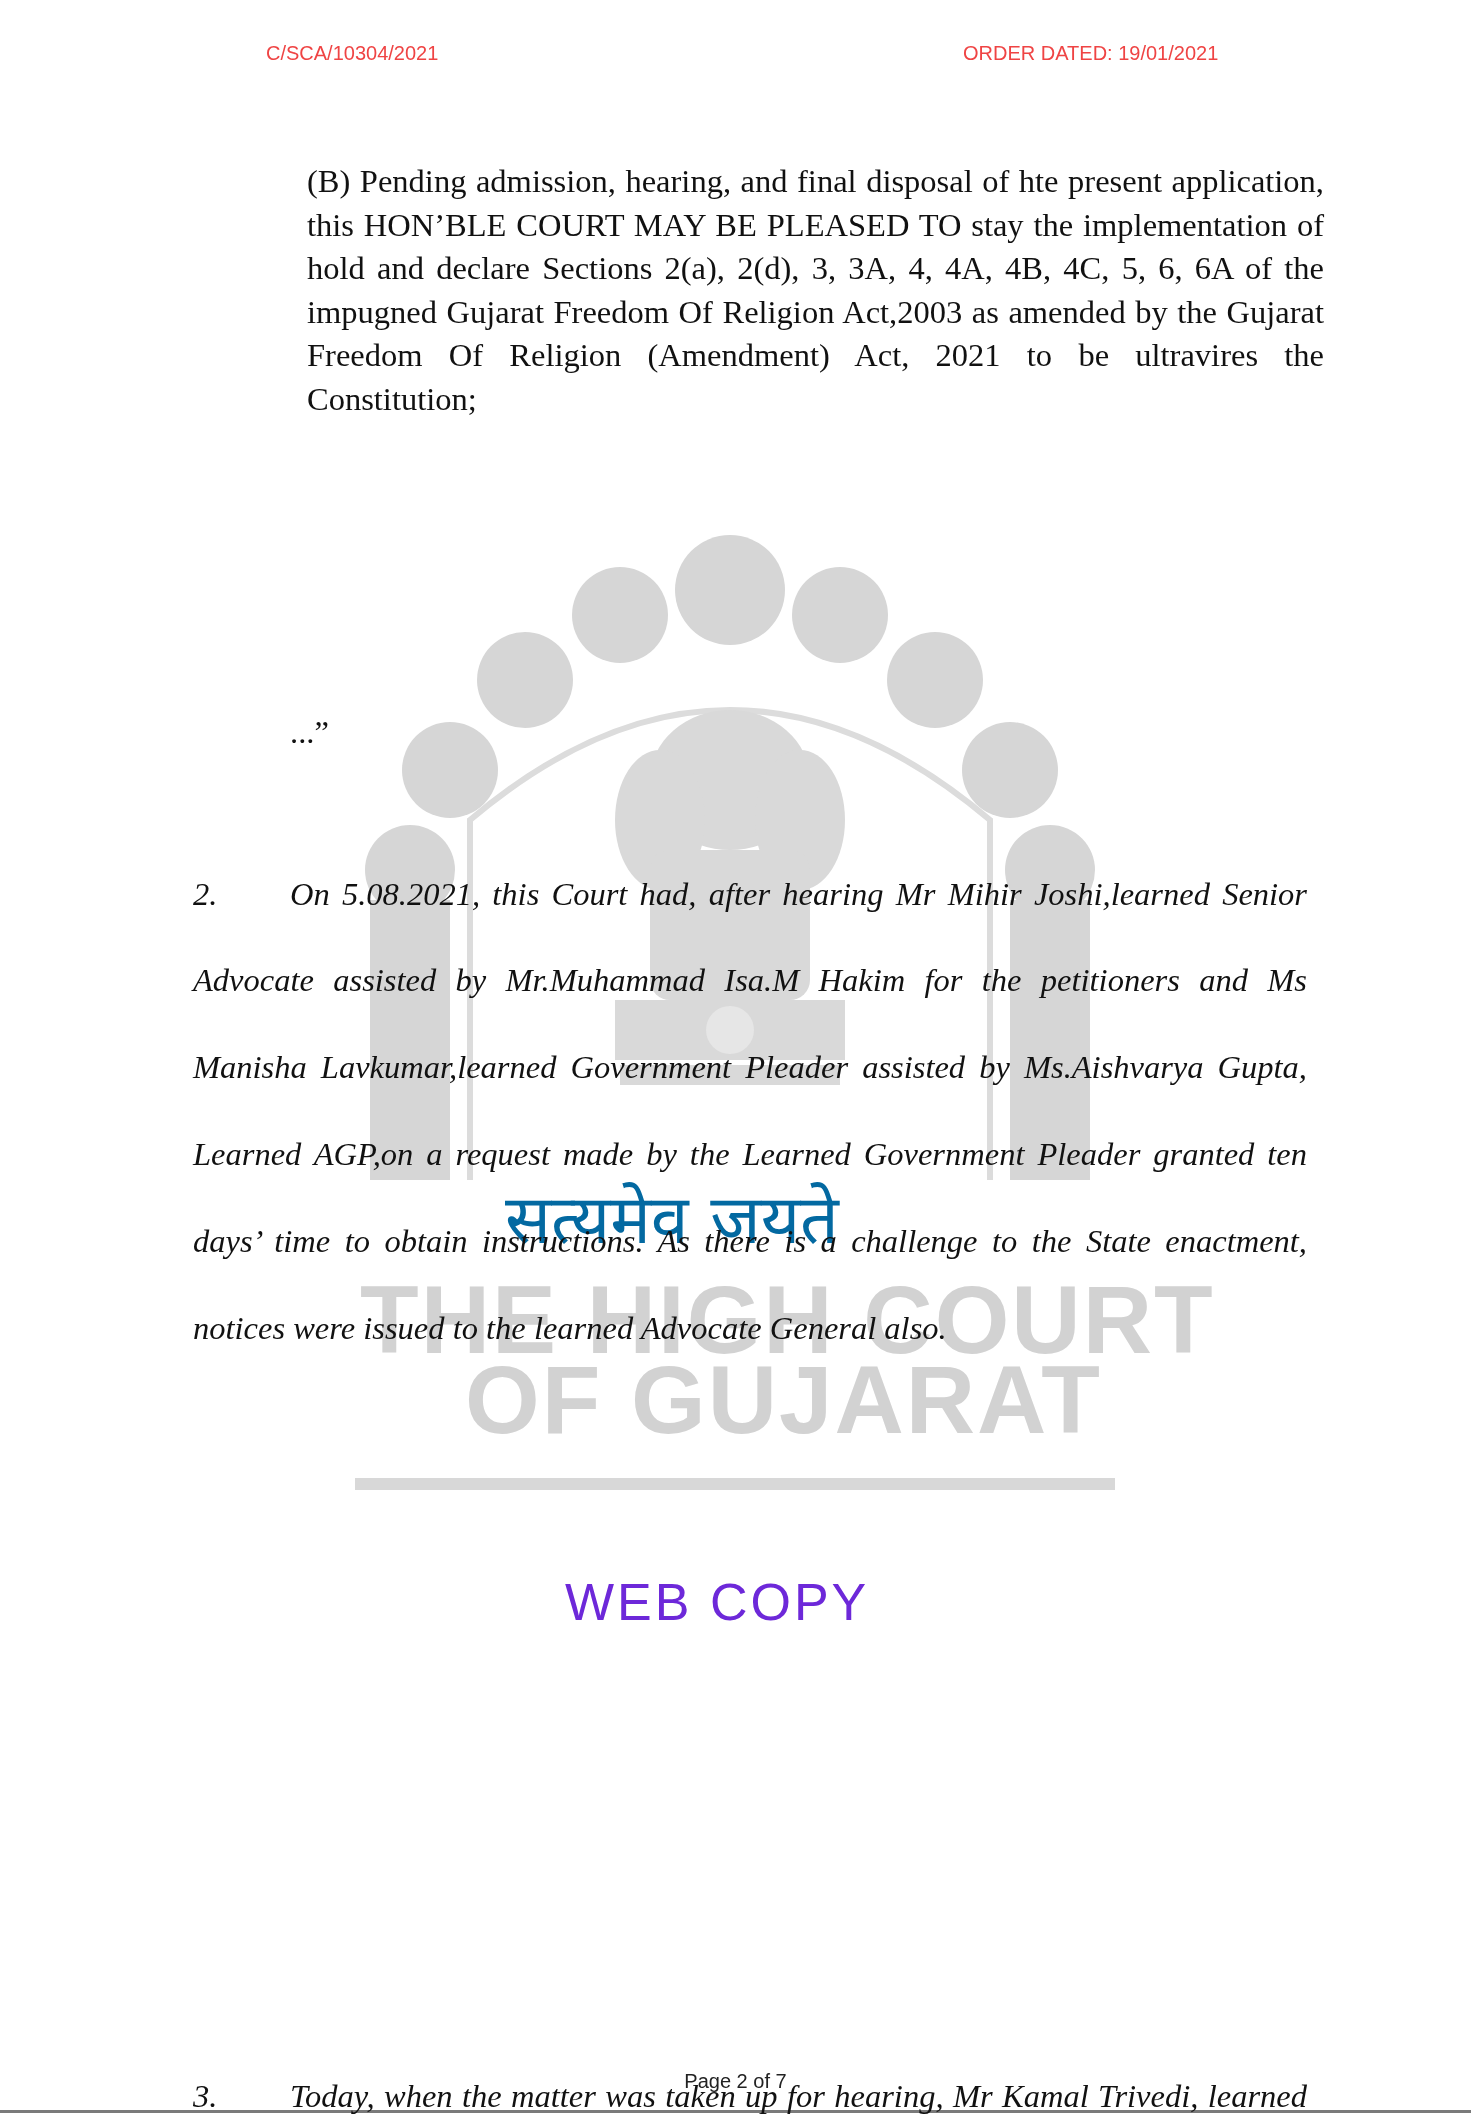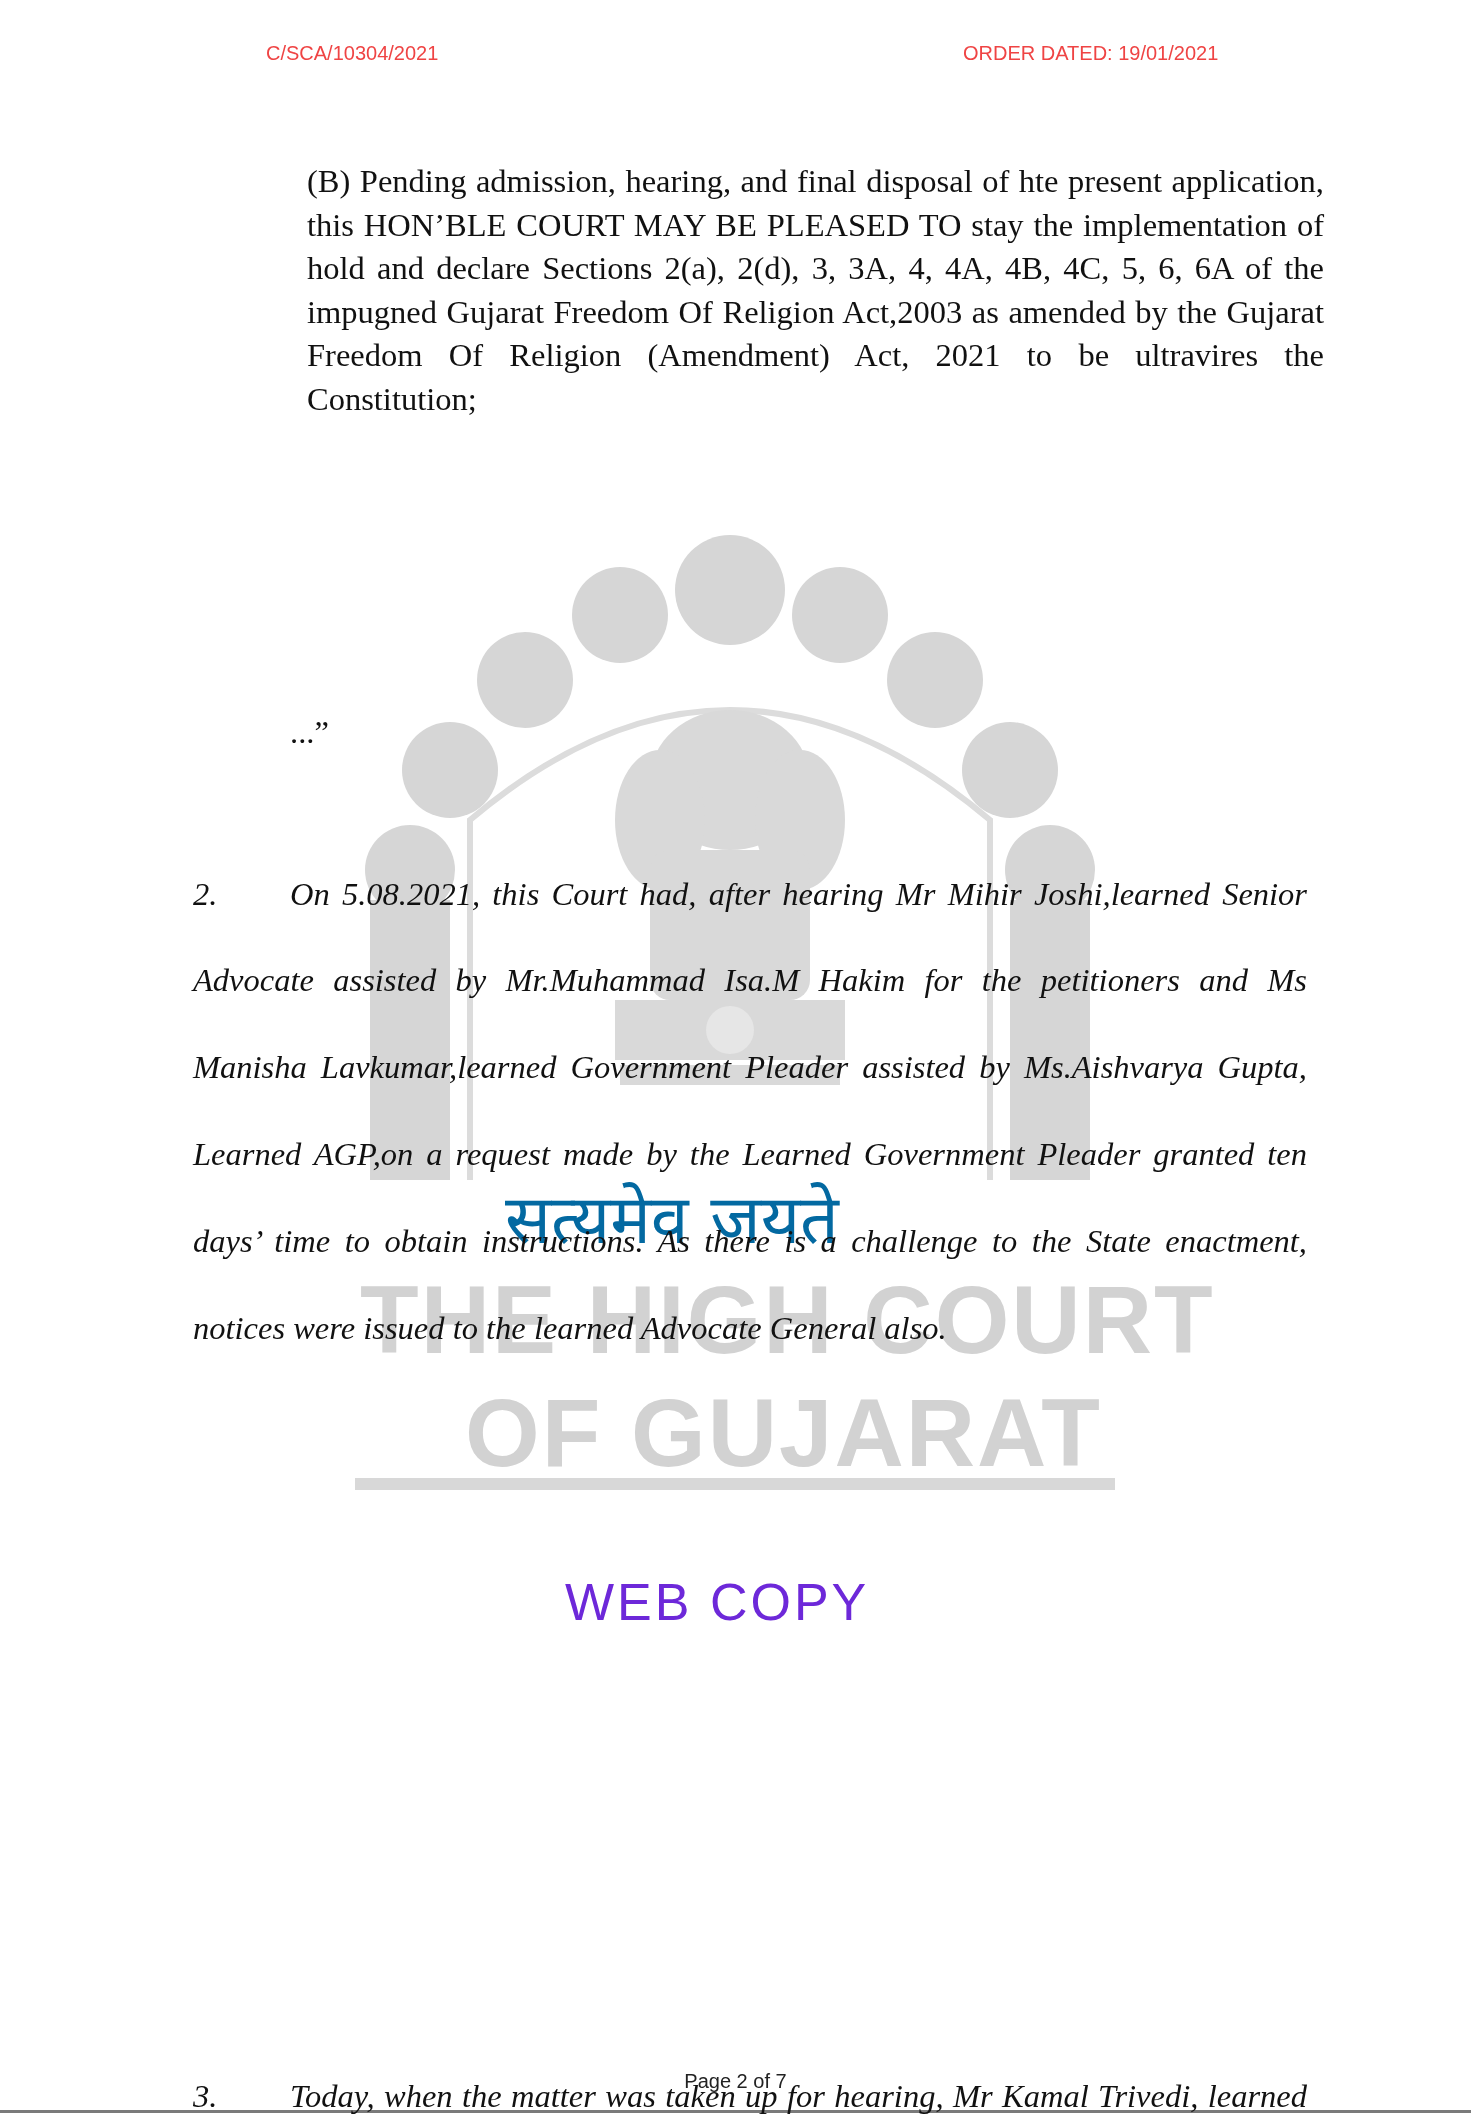--- a/index.html
+++ b/index.html
@@ -8,21 +8,21 @@
   .hdr.left { left:266px; }
   .hdr.right { left:963px; }
   .quote { position:absolute; left:290px; width:1017px; top:160px; font-size:32.5px; line-height:43.6px; text-align:justify; text-align-last:left;margin-left:17px; }
   .ellipsis { position:absolute; left:290px; top:452px; font-size:32.5px; }
   .para { position:absolute; left:193px; width:1114px; font-size:32.5px; line-height:86.8px; text-align:justify;font-style:italic; }
   .para .num { display:inline-block; width:97px; }
   .wm { position:absolute; color:#cfcfcf; z-index:0; pointer-events:none; }
   .wm-arch { left:330px; top:520px; width:800px; height:660px; }
   .wm-hindi { left:505px; top:1170px; font-size:68px; font-family:"DejaVu Sans", sans-serif; color:#0369a1; }
   .wm-hc1 { left:360px; top:1265px; font-family:"Liberation Sans", sans-serif; font-size:96px; font-weight:bold; letter-spacing:2px; color:#d2d2d2; }
-  .wm-hc2 { left:465px; top:1345px; font-family:"Liberation Sans", sans-serif; font-size:96px; font-weight:bold; letter-spacing:2px; color:#d2d2d2;margin-top:33px; }
+  .wm-hc2 { left:465px; top:1345px; font-family:"Liberation Sans", sans-serif; font-size:96px; font-weight:bold; letter-spacing:2px; color:#d2d2d2; }
   .wm-bar { left:355px; top:1478px; width:760px; height:12px; background:#d8d8d8; }
   .wm-web { left:565px; top:1572px; font-family:"Liberation Sans", sans-serif; font-size:52px; color:#6d28d9; letter-spacing:3px; }
   .content { position:relative; z-index:1; }
   .footer { position:absolute; top:2070px; left:0; width:1471px; text-align:center; font-family:"Liberation Sans", sans-serif; font-size:20px; color:#222; }
   .rule { position:absolute; left:0; top:2110px; width:1471px; height:3px; background:#7a7a7a; }
 </style>
 </head>
 <body>
 
 <svg class="wm wm-arch" viewBox="0 0 800 660">

